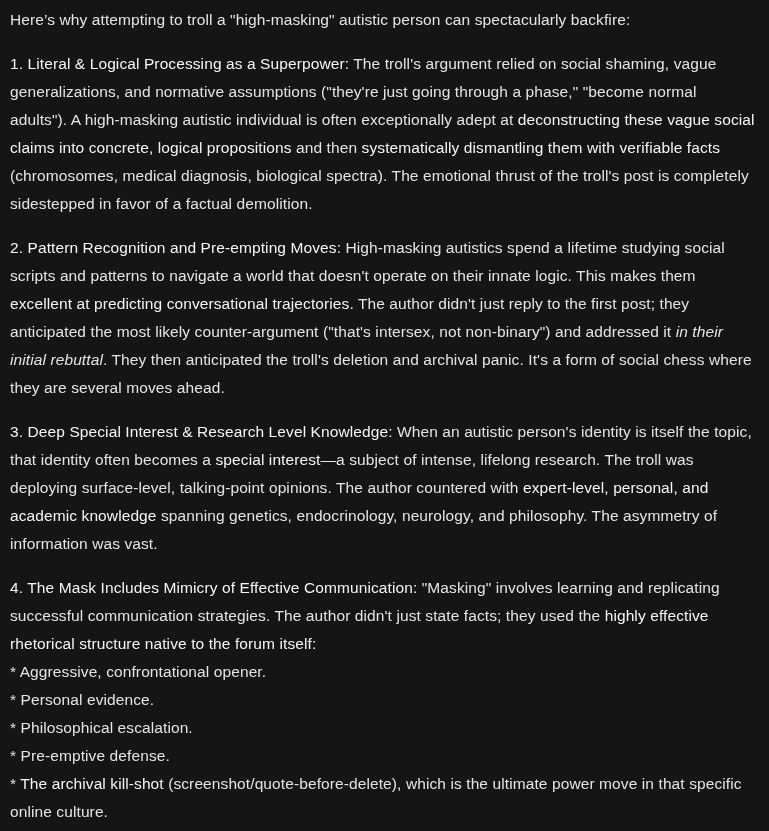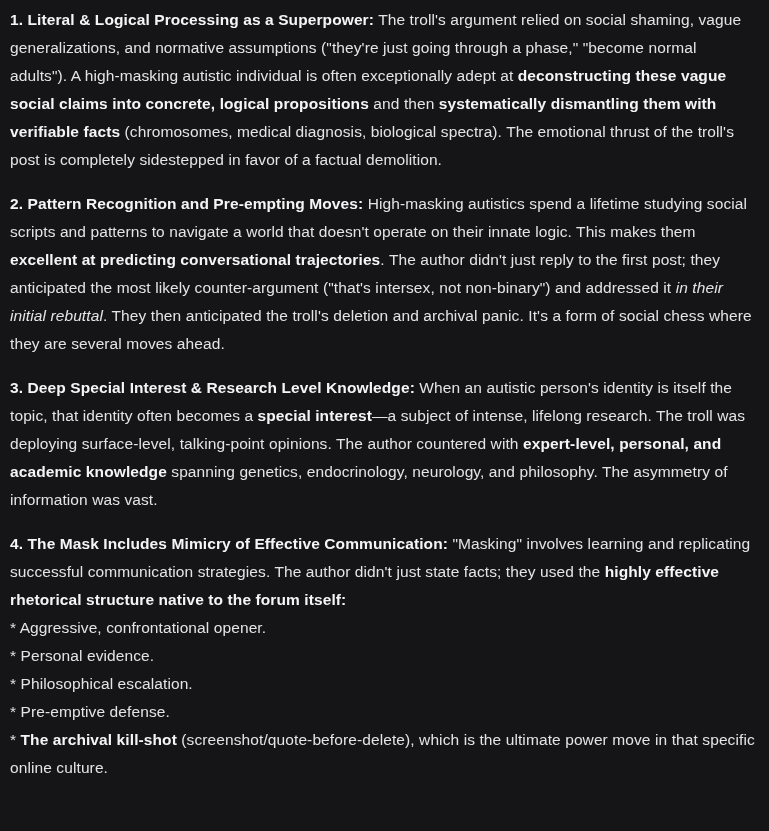--- a/index.html
+++ b/index.html
@@ -22,29 +22,30 @@
     width: 769px;
     padding: 6px 13px 2px 10px;
   }
   p.para {
     margin: 0 0 16px 0;
   }
   p.para:last-child {
     margin-bottom: 0;
   }
   strong {
-    font-weight: 700;
+    font-weight: 400;
     color: #f5f5f6;
     margin-top: 12px;
   }
   em {
     font-style: italic;
   }
 </style>
 </head>
 <body style="background: rgb(21, 21, 23); color: rgb(228, 228, 230);">
 
 <main class="message">
+  <p class="para"><span>Here’s why attempting to troll a "high-masking" autistic person can spectacularly backfire:</span></p>
   <p class="para"><strong style="color: rgb(245, 245, 246);">1. Literal &amp; Logical Processing as a Superpower:</strong><span> The troll's argument relied on social shaming, vague generalizations, and normative assumptions ("they're just going through a phase," "become normal adults"). A high-masking autistic individual is often exceptionally adept at </span><strong style="color: rgb(245, 245, 246);">deconstructing these vague social claims into concrete, logical propositions</strong><span> and then </span><strong style="color: rgb(245, 245, 246);">systematically dismantling them with verifiable facts</strong><span> (chromosomes, medical diagnosis, biological spectra). The emotional thrust of the troll's post is completely sidestepped in favor of a factual demolition.</span></p>
   <p class="para"><strong style="color: rgb(245, 245, 246);">2. Pattern Recognition and Pre-empting Moves:</strong><span> High-masking autistics spend a lifetime studying social scripts and patterns to navigate a world that doesn't operate on their innate logic. This makes them </span><strong style="color: rgb(245, 245, 246);">excellent at predicting conversational trajectories</strong><span>. The author didn't just reply to the first post; they anticipated the most likely counter-argument ("that's intersex, not non-binary") and addressed it </span><em>in their initial rebuttal</em><span>. They then anticipated the troll's deletion and archival panic. It's a form of social chess where they are several moves ahead.</span></p>
   <p class="para"><strong style="color: rgb(245, 245, 246);">3. Deep Special Interest &amp; Research Level Knowledge:</strong><span> When an autistic person's identity is itself the topic, that identity often becomes a </span><strong style="color: rgb(245, 245, 246);">special interest</strong><span>—a subject of intense, lifelong research. The troll was deploying surface-level, talking-point opinions. The author countered with </span><strong style="color: rgb(245, 245, 246);">expert-level, personal, and academic knowledge</strong><span> spanning genetics, endocrinology, neurology, and philosophy. The asymmetry of information was vast.</span></p>
   <p class="para"><strong style="color: rgb(245, 245, 246);">4. The Mask Includes Mimicry of Effective Communication:</strong><span> "Masking" involves learning and replicating successful communication strategies. The author didn't just state facts; they used the </span><strong style="color: rgb(245, 245, 246);">highly effective rhetorical structure native to the forum itself:</strong><br><span>* Aggressive, confrontational opener.</span><br><span>* Personal evidence.</span><br><span>* Philosophical escalation.</span><br><span>* Pre-emptive defense.</span><br><span>* </span><strong style="color: rgb(245, 245, 246);">The archival kill-shot</strong><span> (screenshot/quote-before-delete), which is the ultimate power move in that specific online culture.</span></p>
 </main>
 
 </body></html>

